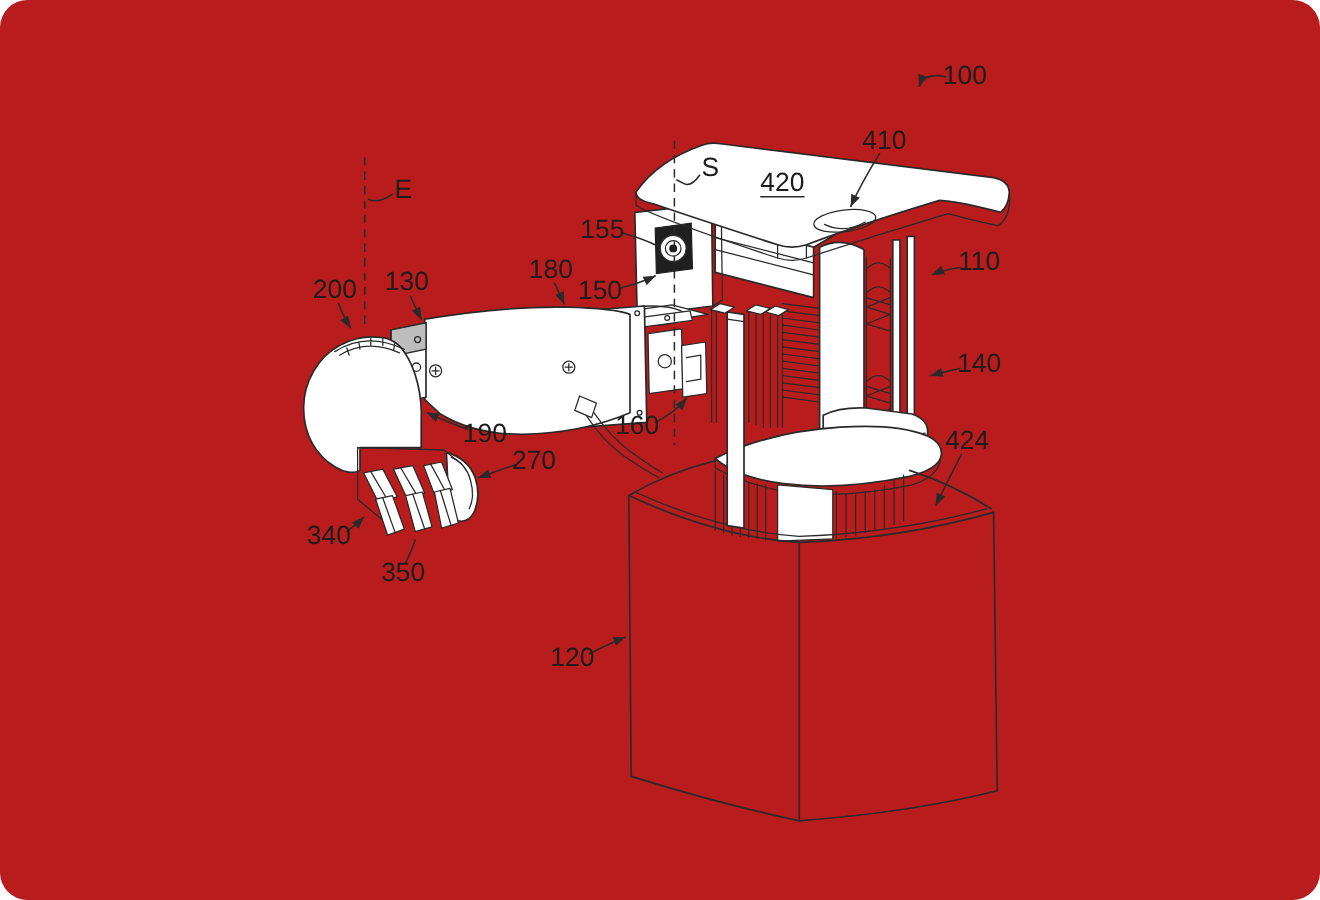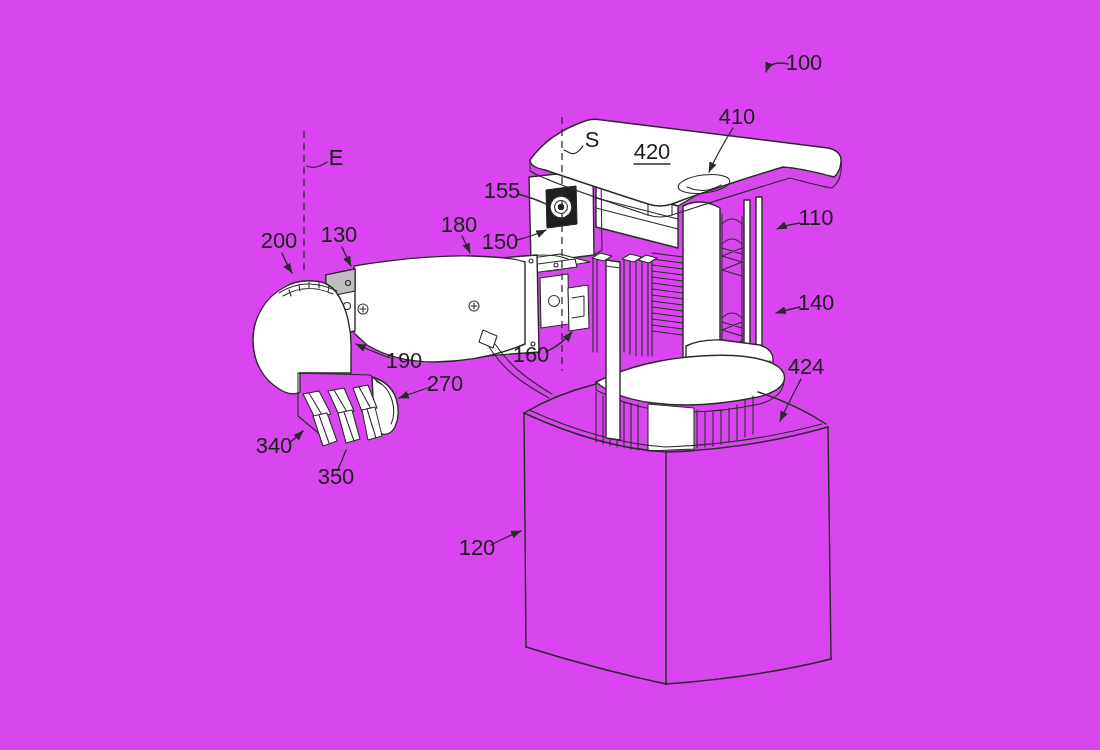--- a/index.html
+++ b/index.html
@@ -1,16 +1,16 @@
 <!DOCTYPE html>
 <html><head>
 <meta charset="utf-8">
 <style>
   html,body{margin:0;padding:0;background:#ffffff;}
-  .stage{position:relative;width:1100px;height:750px;background:#d946ef;overflow:hidden;}
+  .stage{position:relative;width:1100px;height:750px;background:#b91c1c;overflow:hidden;border-radius:23px;}
   svg{position:absolute;left:0;top:0;}
   svg *{vector-effect:non-scaling-stroke;}
   .ln{fill:none;stroke:#2a2a2a;stroke-width:1.4;stroke-linecap:round;stroke-linejoin:round;}
   .lnthin{fill:none;stroke:#2a2a2a;stroke-width:1.05;stroke-linecap:round;stroke-linejoin:round;}
   .wh{fill:#ffffff;stroke:#2a2a2a;stroke-width:1.4;stroke-linejoin:round;}
   .whthin{fill:#ffffff;stroke:#2a2a2a;stroke-width:1.05;stroke-linejoin:round;}
   .dk{fill:#1f1f1f;stroke:#1f1f1f;}
   .stip{fill:#bdbdbd;stroke:#2a2a2a;stroke-width:1.05;}
   .dash{fill:none;stroke:#2a2a2a;stroke-width:1.25;stroke-dasharray:7 5;}
   .leader{fill:none;stroke:#2a2a2a;stroke-width:1.3;stroke-linecap:round;}

